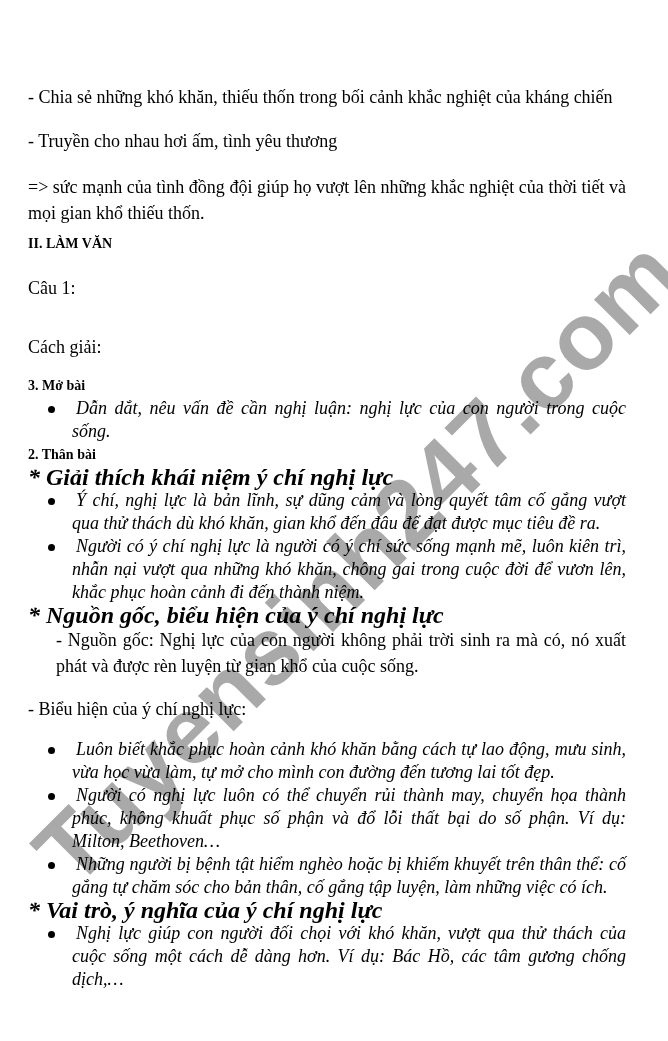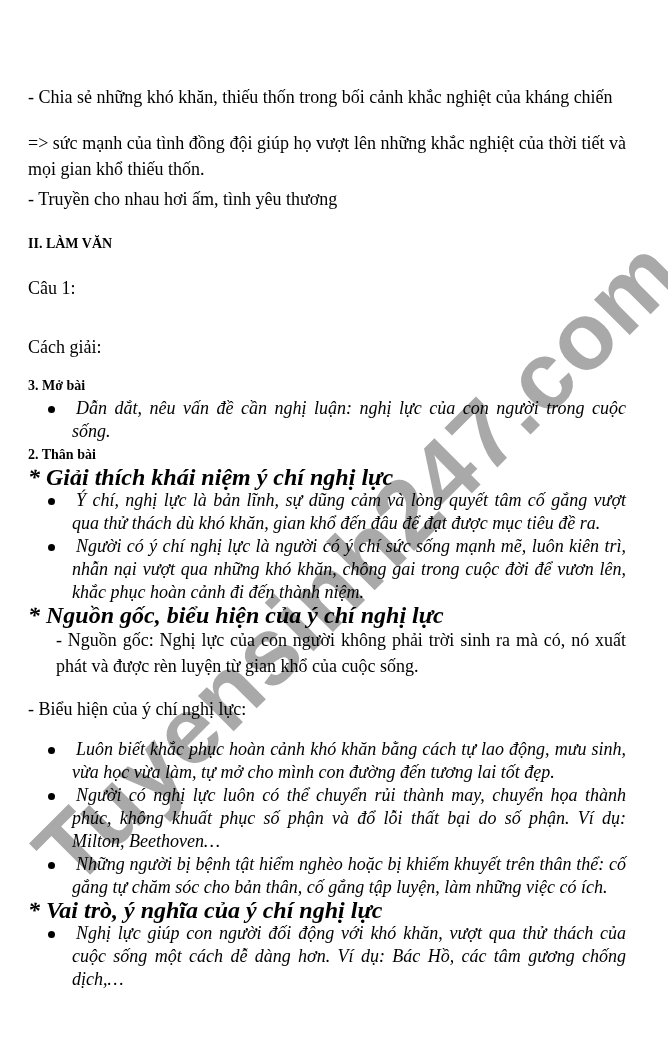--- a/index.html
+++ b/index.html
@@ -67,23 +67,23 @@
 </head>
 <body>
 
 <div class="page">
   <div class="watermark">Tuyensinh247.com</div>
 
   <div class="content">
 
     <p class="para mb21">- Chia sẻ những khó khăn, thiếu thốn trong bối cảnh khắc nghiệt của kháng chiến</p>
 
+    <p class="para mb21">- Truyền cho nhau hơi ấm, tình yêu thương</p>
+
     <p class="para loose mb6">=&gt; sức mạnh của tình đồng đội giúp họ vượt lên những khắc nghiệt của thời tiết và mọi gian khổ thiếu thốn.</p>
-
-    <p class="para mb21">- Truyền cho nhau hơi ấm, tình yêu thương</p>
 
     <h2 class="heading mb22">II. LÀM VĂN</h2>
 
     <p class="para mb20">Câu 1:</p>
 
     <p class="para mb15">Cách giải:</p>
 
     <h3 class="heading">3. Mở bài</h3>
     <ul class="blist">
       <li>Dẫn dắt, nêu vấn đề cần nghị luận: nghị lực của con người trong cuộc sống.</li>
@@ -104,17 +104,17 @@
     <p class="para mb17">- Biểu hiện của ý chí nghị lực:</p>
 
     <ul class="blist">
       <li>Luôn biết khắc phục hoàn cảnh khó khăn bằng cách tự lao động, mưu sinh, vừa học vừa làm, tự mở cho mình con đường đến tương lai tốt đẹp.</li>
       <li>Người có nghị lực luôn có thể chuyển rủi thành may, chuyển họa thành phúc, không khuất phục số phận và đổ lỗi thất bại do số phận. Ví dụ: Milton, Beethoven…</li>
       <li>Những người bị bệnh tật hiểm nghèo hoặc bị khiếm khuyết trên thân thể: cố gắng tự chăm sóc cho bản thân, cố gắng tập luyện, làm những việc có ích.</li>
     </ul>
 
     <h4 class="subheading">* Vai trò, ý nghĩa của ý chí nghị lực</h4>
     <ul class="blist">
-      <li>Nghị lực giúp con người đối động với khó khăn, vượt qua thử thách của cuộc sống một cách dễ dàng hơn. Ví dụ: Bác Hồ, các tâm gương chống dịch,…</li>
+      <li>Nghị lực giúp con người đối chọi với khó khăn, vượt qua thử thách của cuộc sống một cách dễ dàng hơn. Ví dụ: Bác Hồ, các tâm gương chống dịch,…</li>
     </ul>
 
   </div>
 </div>
 
 </body></html>

